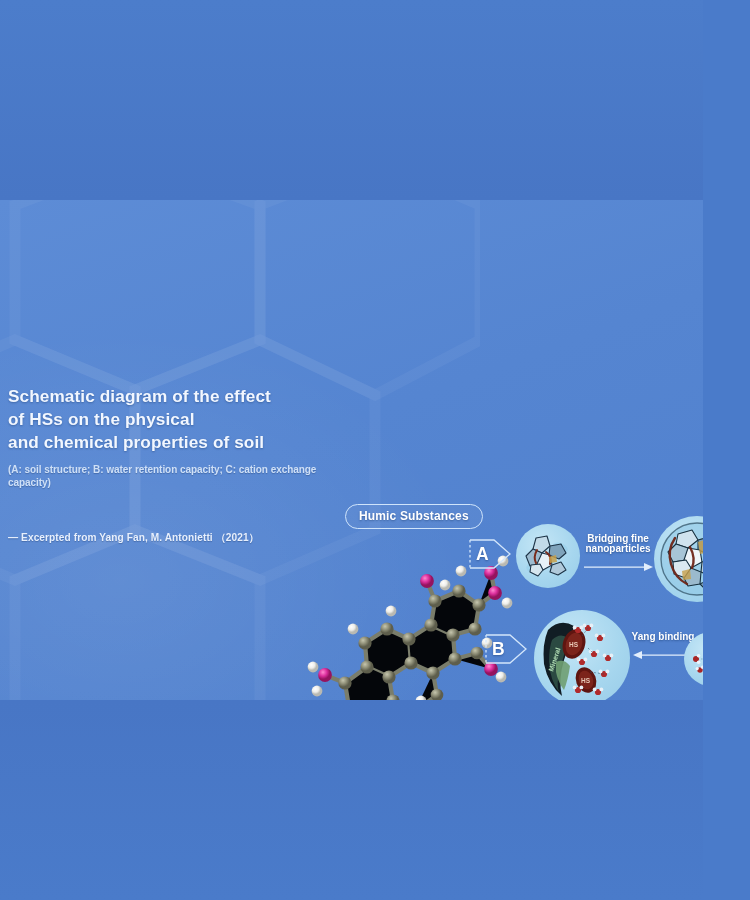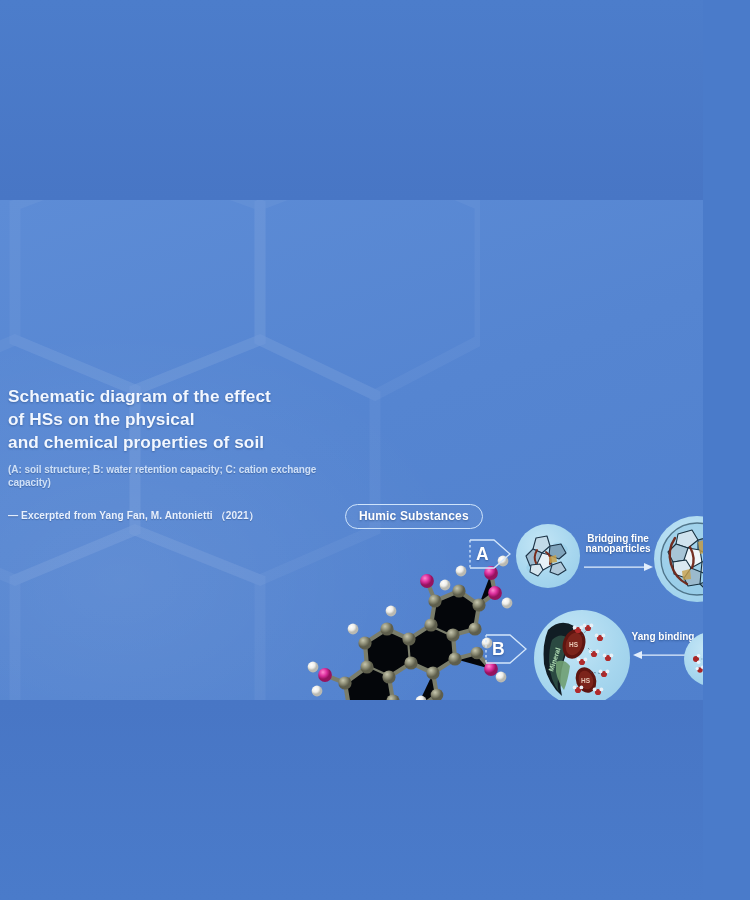--- a/index.html
+++ b/index.html
@@ -84,21 +84,21 @@
   #subtitle {
     margin-top: 9px;
     color: #cfe0f7;
     font-size: 10px;
     font-weight: bold;
     letter-spacing: -.05px;
     line-height: 13px;
     text-shadow: 0 1px 1px rgba(12,40,85,.3);
   }
   #attribution {
-    margin-top: 20px;
+    margin-top: 42px;
     color: #e8f0fd;
     font-size: 10.1px;
     font-weight: bold;
     letter-spacing: .1px;
     text-shadow: 0 1px 1px rgba(12,40,85,.3);
   }
 
   
   #hs-badge {
     position: absolute;

